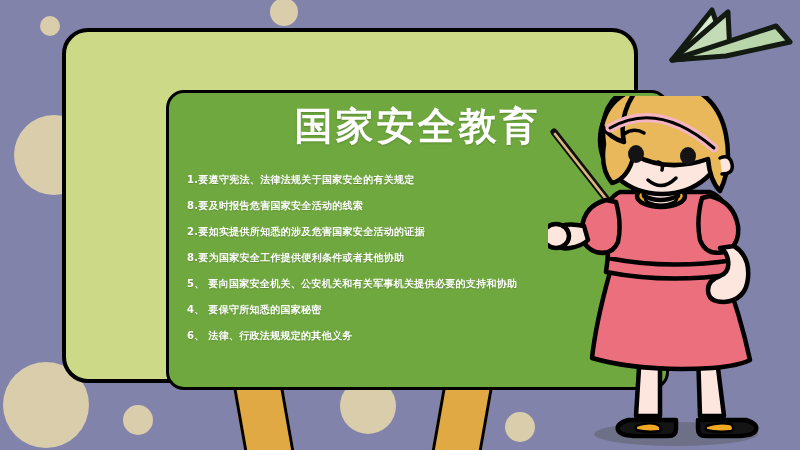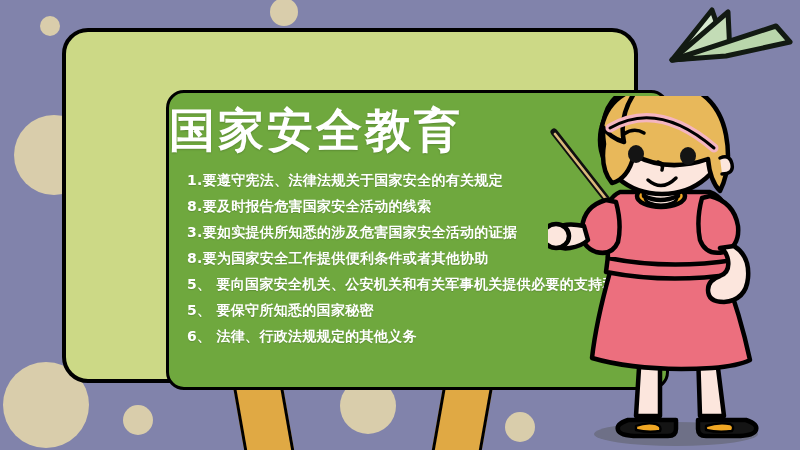--- a/index.html
+++ b/index.html
@@ -83,40 +83,41 @@
     box-sizing: border-box;
     overflow: hidden;
   }
 
   
   .board-title {
     position: absolute;
     left: 0;
     right: 0;
     top: 14px;
+    text-align: center;
     color: #ffffff;
-    font-size: 46px;
+    font-size: 38px;
     font-weight: bold;
     letter-spacing: 3px;
     line-height: 1;
     text-shadow: 0 1px 2px rgba(0,0,0,0.18);
   }
 
   .board-list {
     position: absolute;
     left: 18px;
     right: 10px;
     top: 74px;
     margin: 0;
     padding: 0;
     list-style: none;
   }
   .board-list li {
     color: #ffffff;
-    font-size: 14px;
+    font-size: 10px;
     font-weight: bold;
     line-height: 26px;
     letter-spacing: 0.3px;
     white-space: normal;
     text-shadow: 0 1px 1px rgba(0,0,0,0.15);
   }
 
   
   .girl {
     position: absolute;
@@ -161,24 +162,24 @@
 
   <div class="easel-leg left"></div>
   <div class="easel-leg right"></div>
 
   <div class="board-frame">
     <div class="board-inner">
       <div class="board-title">国家安全教育</div>
       <ul class="board-list" id="board-list">
           <li>1.要遵守宪法、法律法规关于国家安全的有关规定</li>
           <li>8.要及时报告危害国家安全活动的线索</li>
-          <li>3.要如实提供所知悉的涉及危害国家安全活动的证据</li>
+          <li>2.要如实提供所知悉的涉及危害国家安全活动的证据</li>
           <li>8.要为国家安全工作提供便利条件或者其他协助</li>
           <li>5、 要向国家安全机关、公安机关和有关军事机关提供必要的支持和协助</li>
-          <li>5、 要保守所知悉的国家秘密</li>
+          <li>4、 要保守所知悉的国家秘密</li>
           <li>6、 法律、行政法规规定的其他义务</li>
         </ul>
     </div>
   </div>
 
   <div class="pointer-stick">
     <svg viewBox="0 0 130 150" width="130" height="150">
       <line x1="122" y1="144" x2="14" y2="6" stroke="#101010" stroke-width="7" stroke-linecap="round"></line>
       <line x1="121" y1="143" x2="15" y2="8" stroke="#d9b87a" stroke-width="2.6" stroke-linecap="round"></line>
     </svg>

